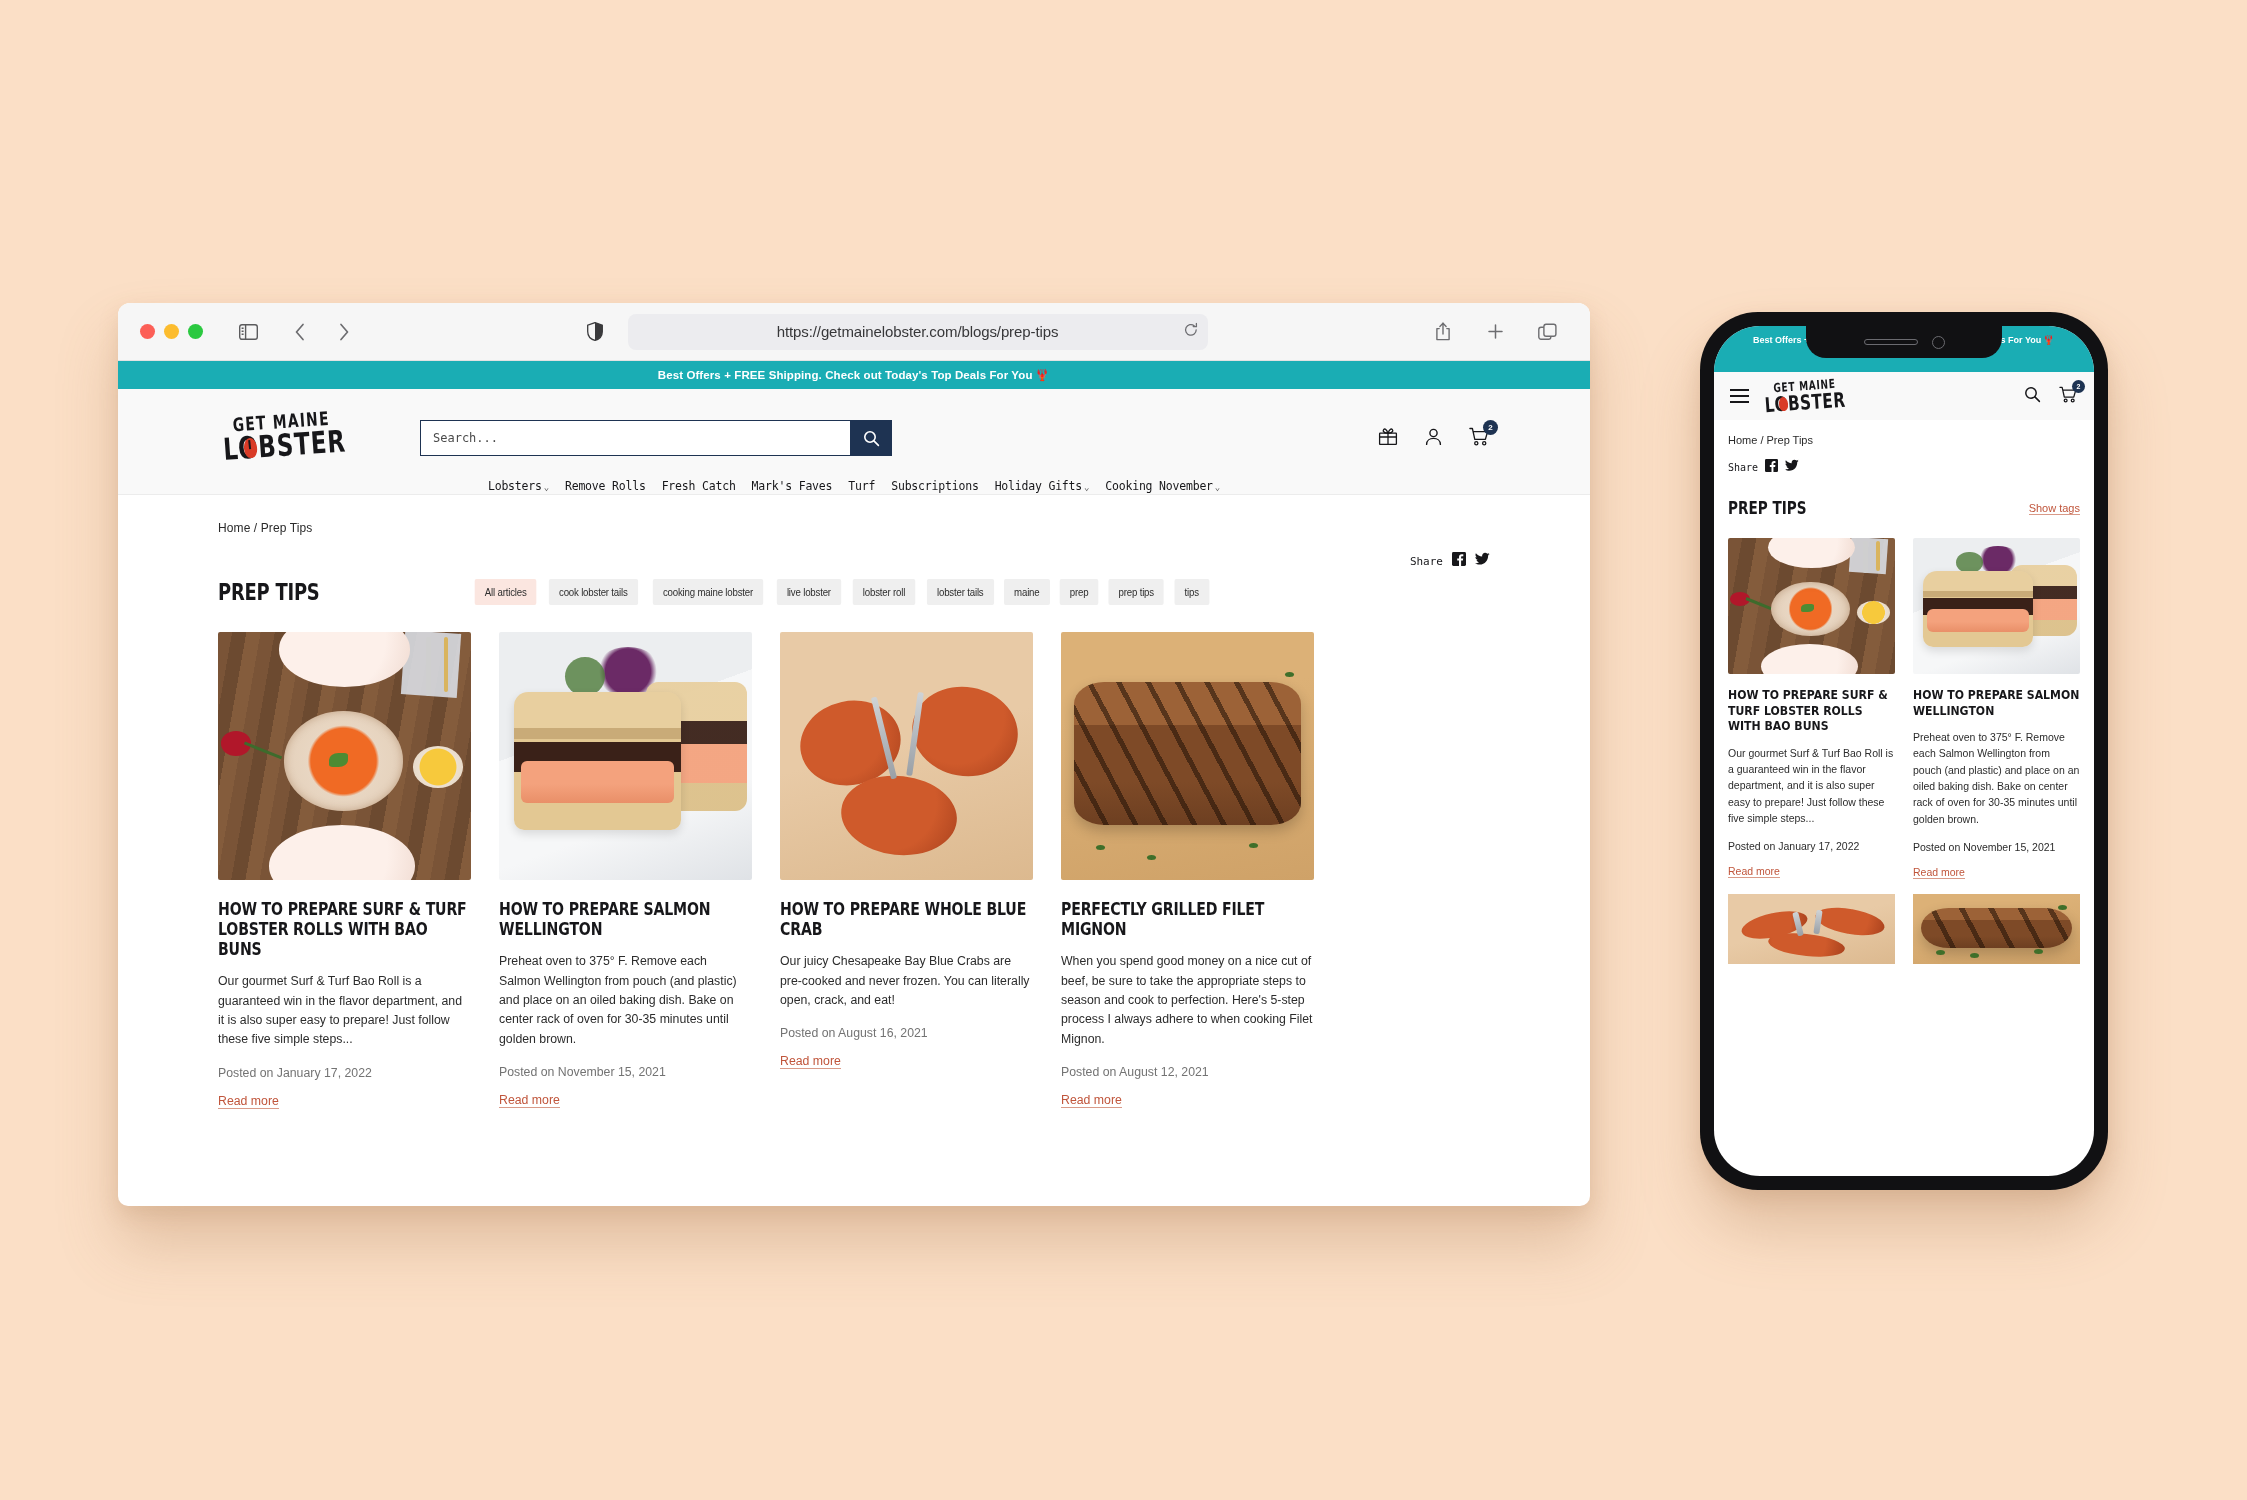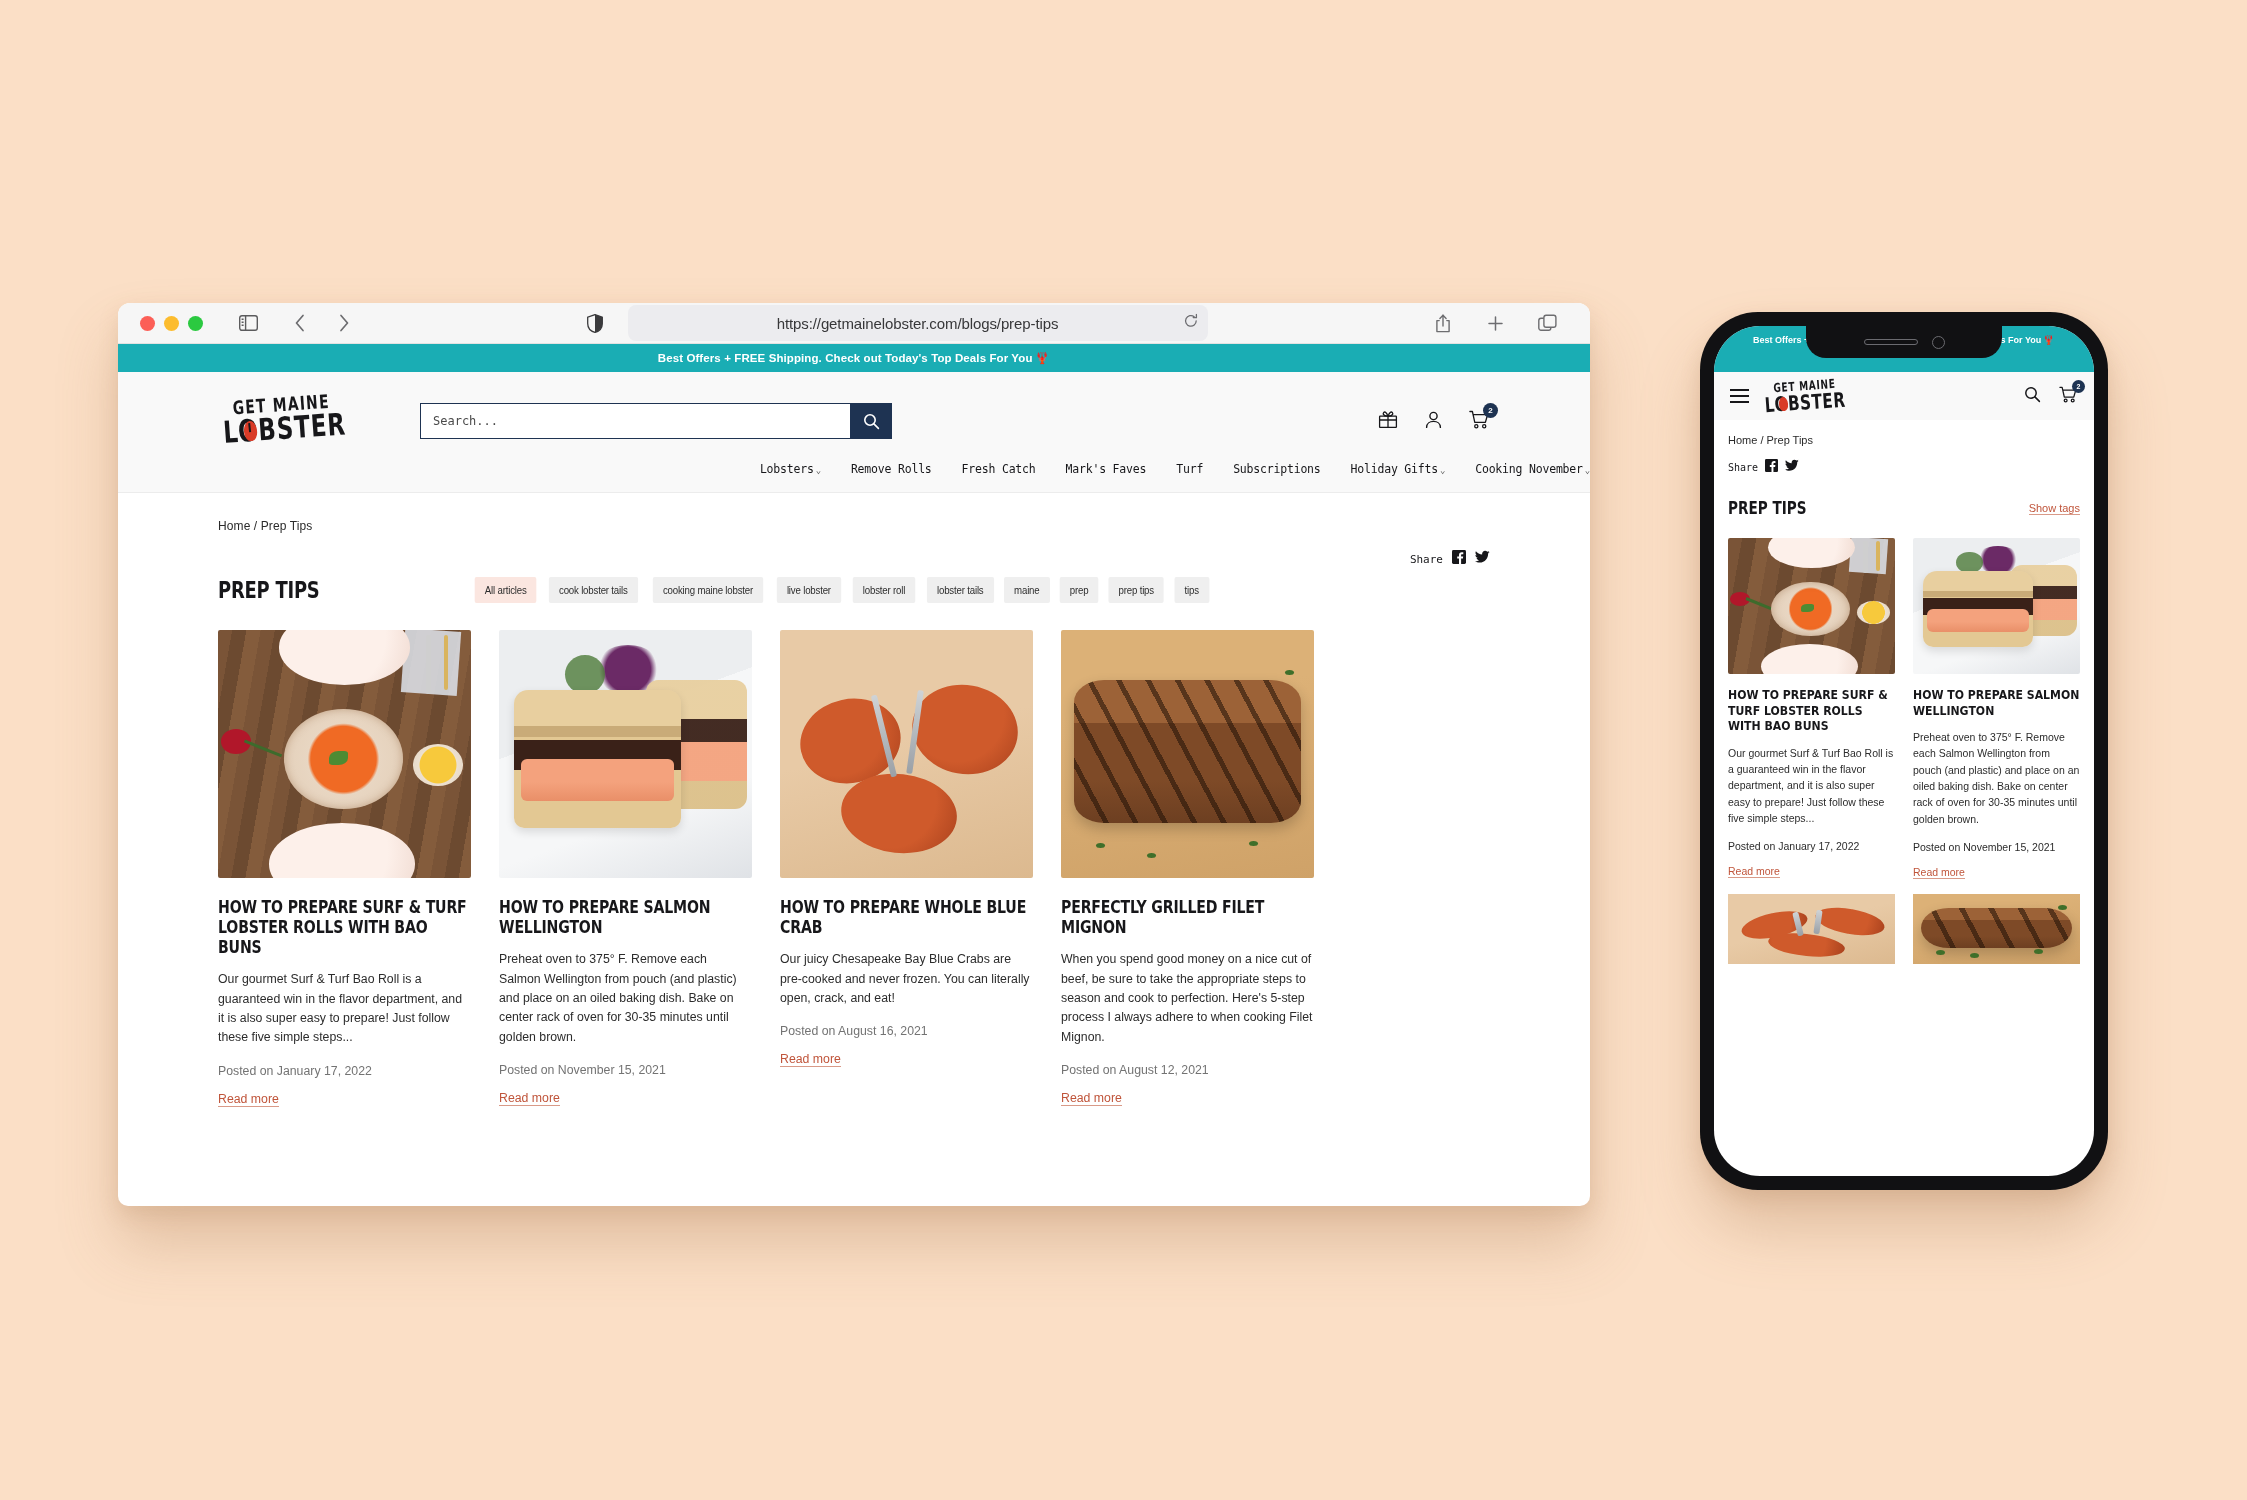--- a/index.html
+++ b/index.html
@@ -14,21 +14,21 @@
   .browser {
     position: absolute;
     left: 118px; top: 303px;
     width: 1472px; height: 903px;
     background: #ffffff;
     border-radius: 12px 12px 10px 10px;
     box-shadow: 0 38px 60px rgba(170,120,80,0.30), 0 8px 20px rgba(170,120,80,0.18);
     overflow: hidden;
   }
   .browser-chrome {
-    height: 41px;
+    height: 58px;
     background: #f6f6f6;
     border-bottom: 1px solid #e2e2e2;
     display: flex;
     align-items: center;
     padding: 0 22px;
     position: relative;
   }
   .traffic { display: flex; gap: 9px; align-items: center; }
   .dot { width: 15px; height: 15px; border-radius: 50%; }
   .dot.red { background: #fc5f57; }
@@ -187,23 +187,23 @@
     font-weight: 700;
     width: 15px; height: 15px;
     border-radius: 50%;
     display: flex; align-items: center; justify-content: center;
   }
 
   
   .mainnav {
     background: #f9f9f9;
     display: flex;
-    justify-content: flex-end;
-    gap: 30px;
-    padding: 12px 0 16px 0;
+    justify-content: center;
+    gap: 16px;
+    padding: 12px 0 1px 0;
     border-bottom: 1px solid #ececec;
   }
   .mainnav a {
     font-family: "DejaVu Sans Mono", monospace;
     font-size: 11.5px;
     color: #17171a;
     text-decoration: none;
     letter-spacing: -0.2px;
     white-space: nowrap;
   }

